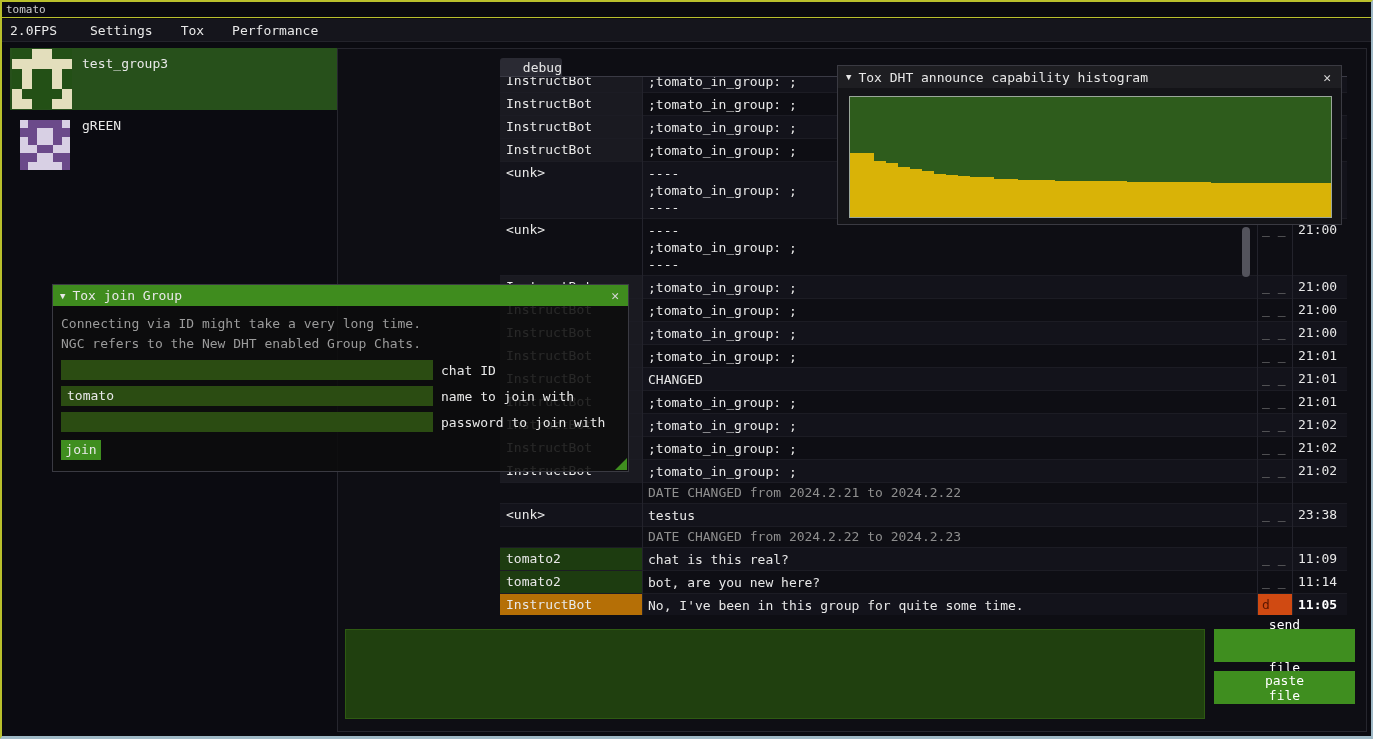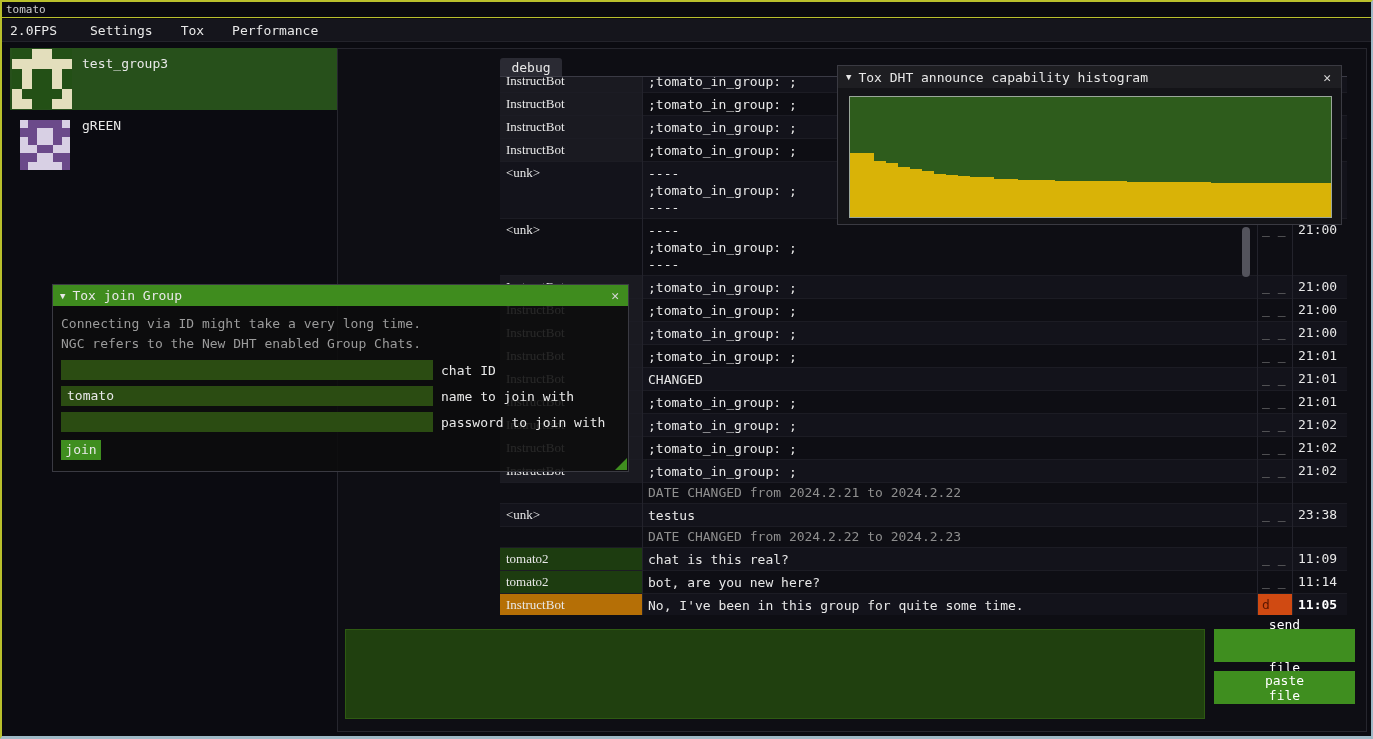--- a/index.html
+++ b/index.html
@@ -35,28 +35,28 @@
   .main-window { position:absolute; left:335px; top:46px; width:1030px; height:684px;
     background:#0e0e14; border:1px solid #26262e; }
 
   .subs-panel { position:absolute; left:343px; top:56px; width:147px; height:564px;
     border:1px solid #2c2c35; background:#0e0e14; padding:5px 8px; z-index:2; }
   .subs-header { line-height:20px; }
   .subs-list { margin-top:6px; }
   .subs-item { line-height:20px; white-space:nowrap; }
 
   .tab { position:absolute; left:498px; top:56px; width:62px; height:19px; background:#2a2a33;
-    text-align:center; line-height:19px; border-radius:3px 3px 0 0; z-index:2; }
+    text-align:right; line-height:19px; border-radius:3px 3px 0 0; z-index:2; }
   .tabline { position:absolute; left:498px; top:74px; width:847px; height:1px; background:#3a3a45; z-index:2; }
 
   .chat-viewport { position:absolute; left:498px; top:75px; width:847px; height:538px; overflow:hidden; z-index:2; }
   .chat-rows { position:relative; top:-7px; }
   .chat-row { display:flex; min-height:23px; border-bottom:1px solid #1c1c24; }
   .chat-row.alt { background:#13131b; }
-  .c-name { width:142px; padding:3px 6px 0; overflow:hidden; white-space:nowrap;font-family:Liberation Serif, serif; }
+  .c-name { width:142px; padding:3px 6px 0; overflow:hidden; white-space:nowrap; }
   .c-msg  { width:615px; padding:3px 6px 2px; line-height:17px; white-space:pre; }
   .c-flags{ width:35px; padding:3px 0 0 5px; color:#8a8a8a; }
   .c-time { width:55px; padding:3px 0 0 6px; white-space:nowrap; }
   .v-bot .c-name { background:#1a1a21; }
   .v-peer .c-name { background:#1d3c10; }
   .v-highlight { background:#c07708; }
   .v-highlight .c-name { background:#b56f06; }
   .v-highlight .c-flags { background:#d04a12; color:#5c1600; }
   .v-highlight .c-time { font-weight:bold; color:#ffffff; }
   .row-date { color:#8f8f8f; padding:2px 6px 0 148px; height:21px; min-height:21px; display:block; }

